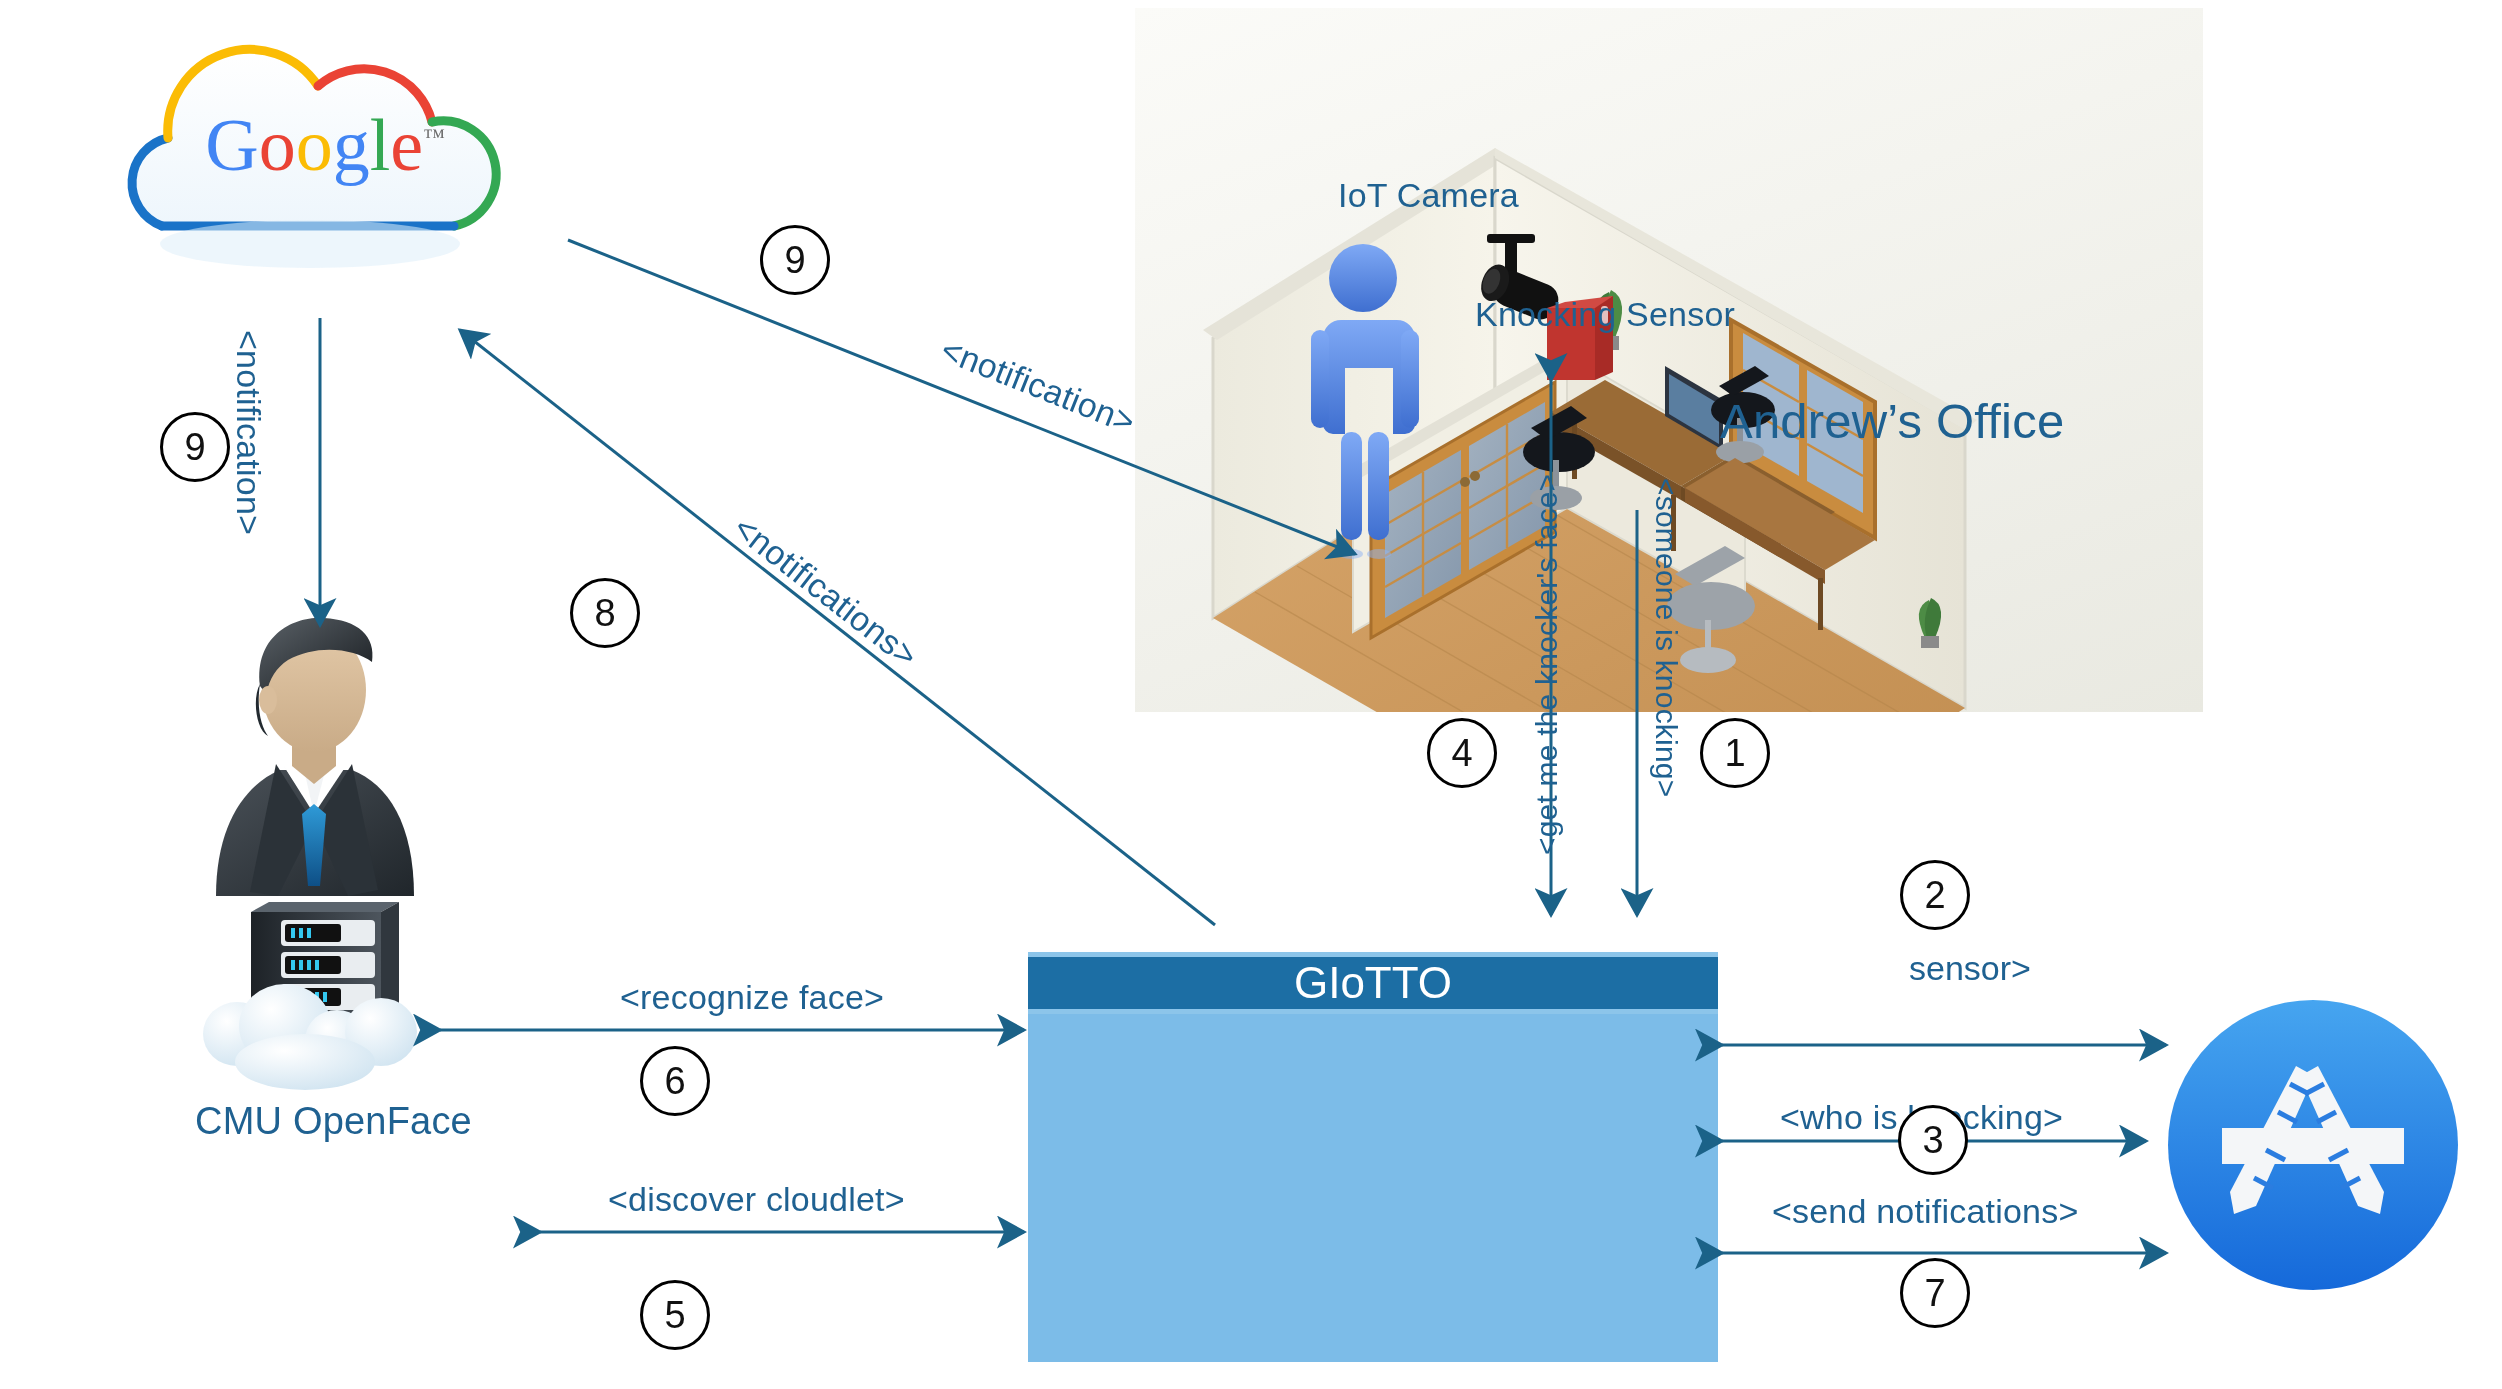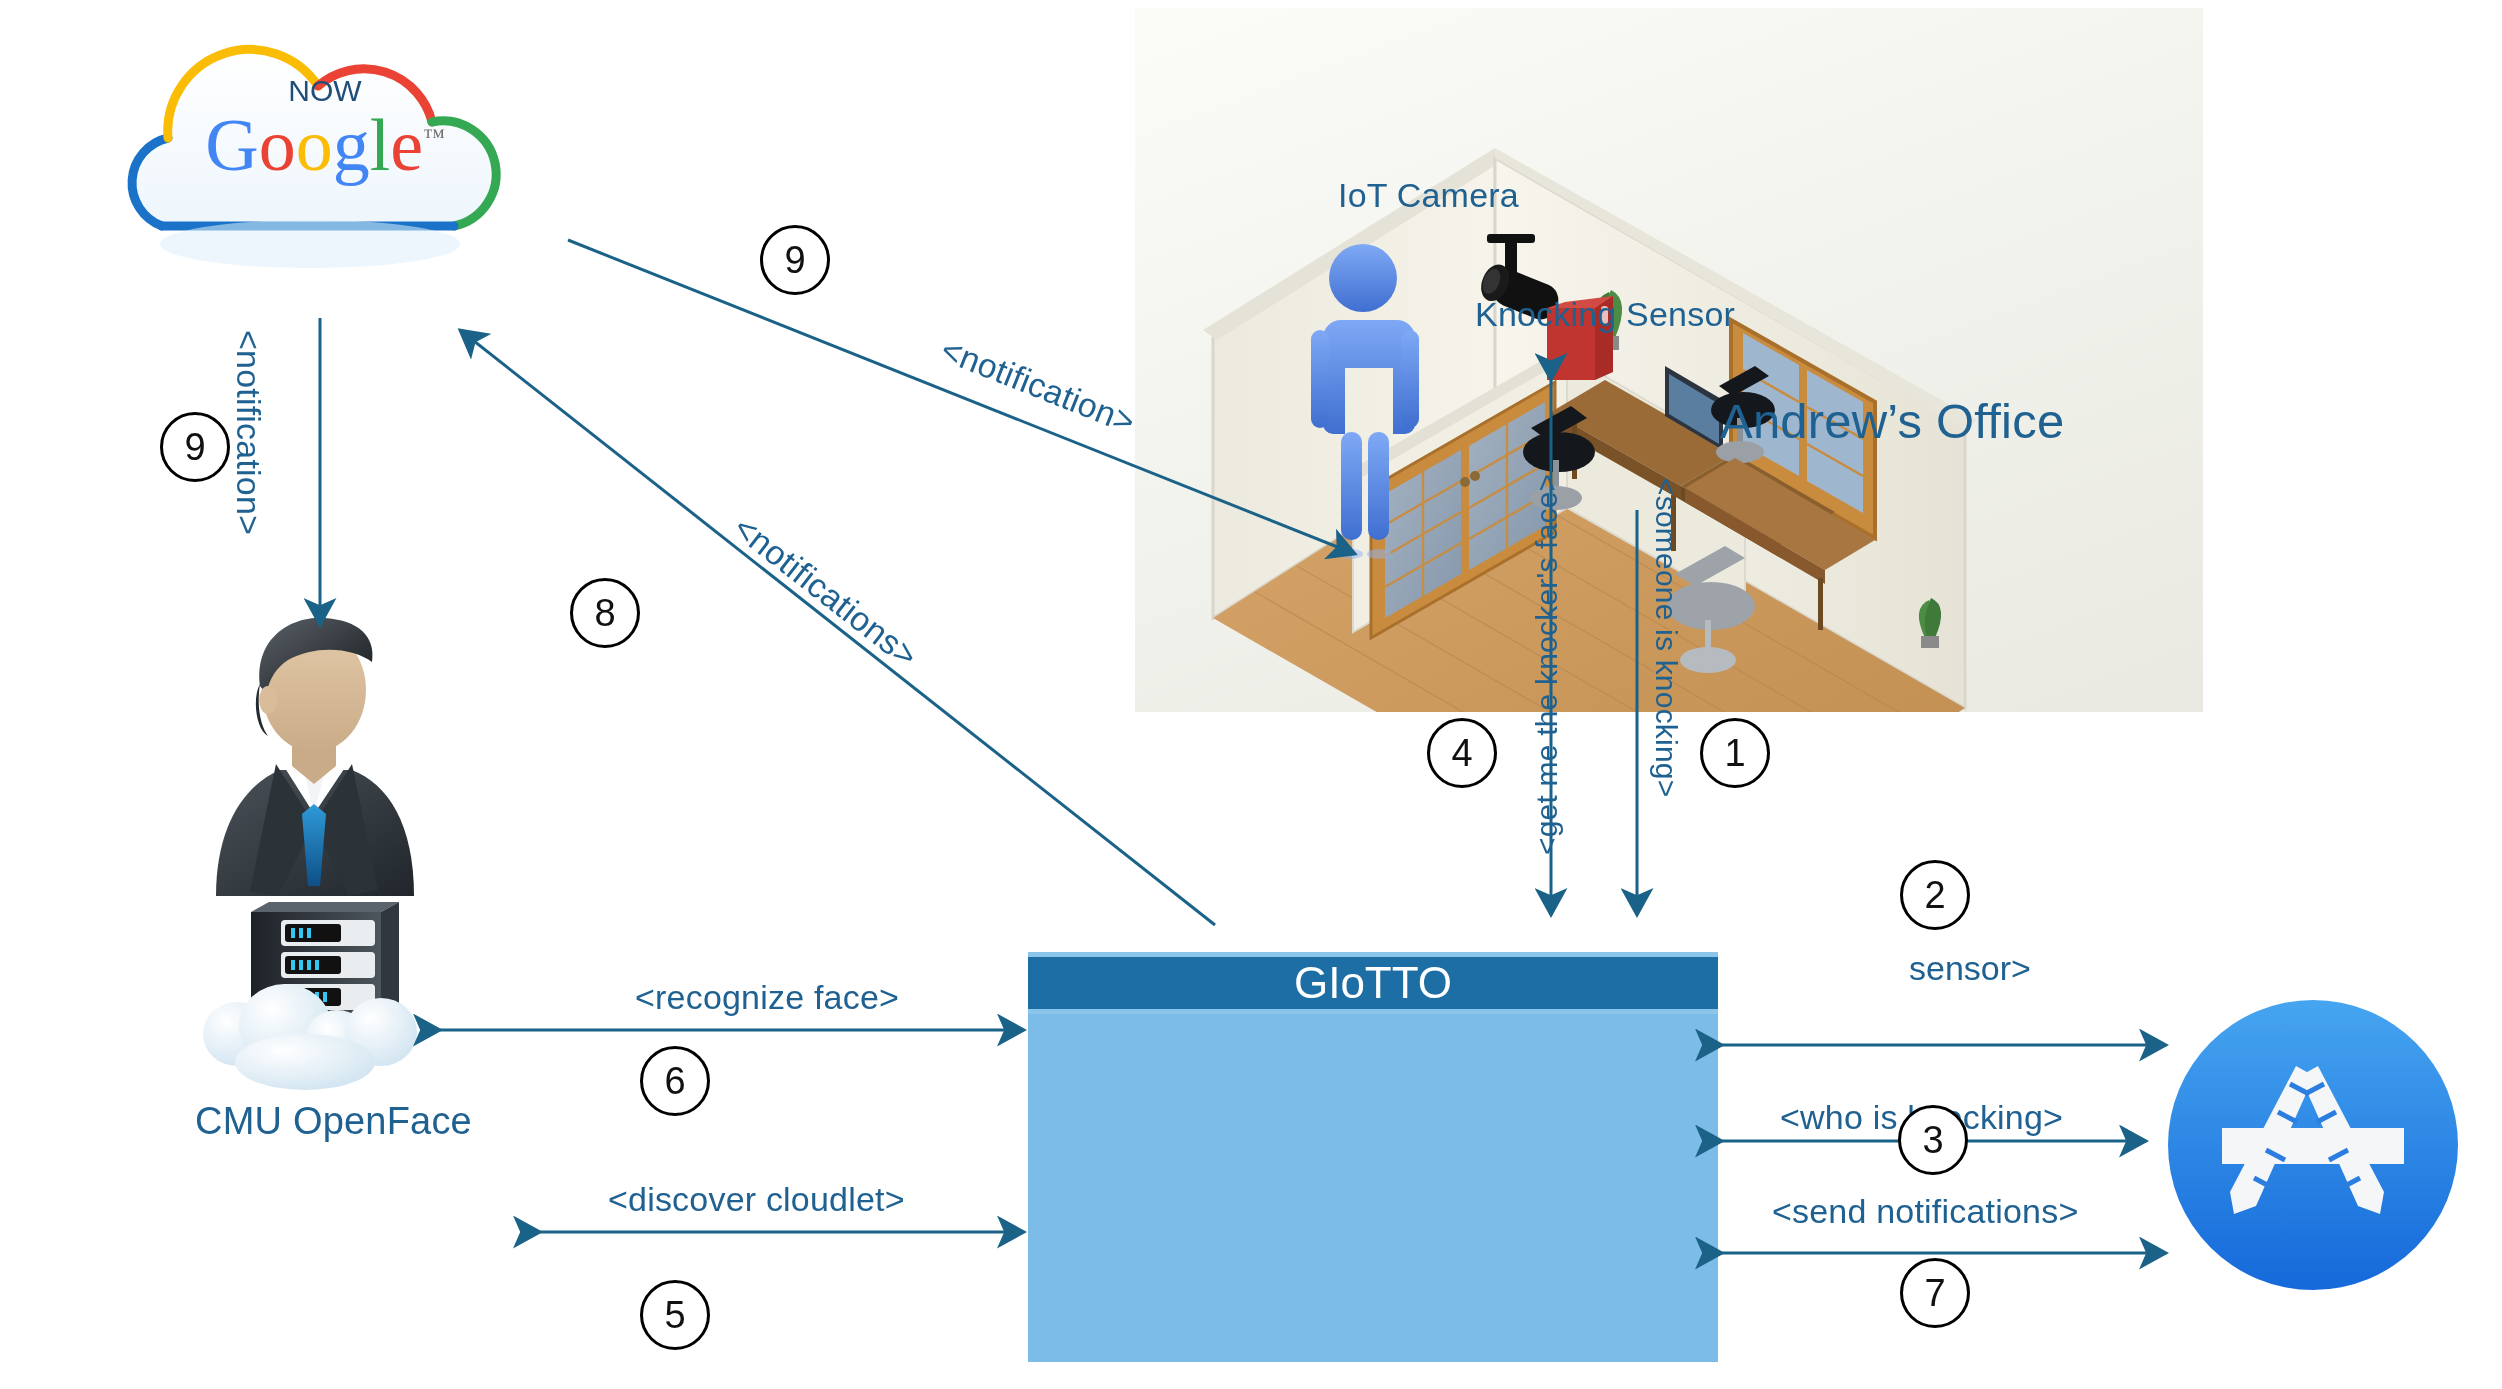--- a/index.html
+++ b/index.html
@@ -228,21 +228,20 @@
       <path id="cloudPath" d="M52,196 a46,46 0 0 1 6,-88 a82,82 0 0 1 150,-52 a70,70 0 0 1 114,36 a50,50 0 0 1 22,104 z" fill="url(#cloudFill)"></path>
 
       <path d="M52,196 a46,46 0 0 1 6,-88" fill="none" stroke="#1A73C8" stroke-width="9" stroke-linecap="round"></path>
       <path d="M58,108 a82,82 0 0 1 150,-52" fill="none" stroke="#FBBC05" stroke-width="9" stroke-linecap="round"></path>
       <path d="M208,56 a70,70 0 0 1 114,36" fill="none" stroke="#EA4335" stroke-width="9" stroke-linecap="round"></path>
       <path d="M322,92 a50,50 0 0 1 22,104" fill="none" stroke="#34A853" stroke-width="9" stroke-linecap="round"></path>
       <path d="M344,196 L52,196" fill="none" stroke="#1A73C8" stroke-width="9" stroke-linecap="round"></path>
 
       <ellipse cx="200" cy="214" rx="150" ry="24" fill="#dfeef9" opacity=".55"></ellipse>
     </svg>
-    <div class="abs" style="left:0;top:44px;width:430px;text-align:center;color:#1F4E79;font-size:30px;">NOW</div>
     <div class="abs" style="left:0;top:78px;width:430px;text-align:center;
                             font-family:'Liberation Serif','DejaVu Serif',serif;font-size:74px;line-height:1;">
       <span style="color:#4285F4;">G</span><span style="color:#EA4335;">o</span><span style="color:#FBBC05;">o</span><span style="color:#4285F4;">g</span><span style="color:#34A853;">l</span><span style="color:#EA4335;">e</span><span style="color:#6b6b6b;font-size:22px;vertical-align:super;">™</span>
     </div>
   </div>
 
   <div class="abs" style="left:180px;top:608px;width:270px;height:290px;">
     <svg width="270" height="290" viewBox="0 0 270 290">
       <defs>
         <linearGradient id="suitG" x1="0" y1="0" x2="1" y2="1">
@@ -402,21 +401,21 @@
   <div class="abs lbl" style="left:950px;top:330px;transform:rotate(21.6deg);transform-origin:0 0;">&lt;notification&gt;</div>
 
   <div class="abs lbl" style="left:750px;top:508px;transform:rotate(38deg);transform-origin:0 0;">&lt;notifications&gt;</div>
 
   <div class="abs lbl" style="left:268px;top:330px;transform:rotate(90deg);transform-origin:0 0;">&lt;notification&gt;</div>
 
   <div class="abs lbl" style="left:1530px;top:855px;transform:rotate(-90deg);transform-origin:0 0;font-size:30px;">&lt;get me the knocker's face&gt;</div>
 
   <div class="abs lbl" style="left:1683px;top:478px;transform:rotate(90deg);transform-origin:0 0;font-size:30px;">&lt;someone is knocking&gt;</div>
 
-  <div class="abs lbl" style="left:635px;top:978px;text-align:center;">&lt;recognize face&gt;</div>
+  <div class="abs lbl" style="left:620px;top:978px;text-align:center;">&lt;recognize face&gt;</div>
 
   <div class="abs lbl" style="left:608px;top:1180px;">&lt;discover cloudlet&gt;</div>
 
   <div class="abs" style="left:1760px;top:948px;width:420px;text-align:center;color:#1F6191;font-size:34px;line-height:1.18;">
     <div>sensor&gt;</div>
   </div>
 
   <div class="abs lbl" style="left:1780px;top:1098px;">&lt;who is knocking&gt;</div>
 
   <div class="abs lbl" style="left:1772px;top:1192px;">&lt;send notifications&gt;</div>

